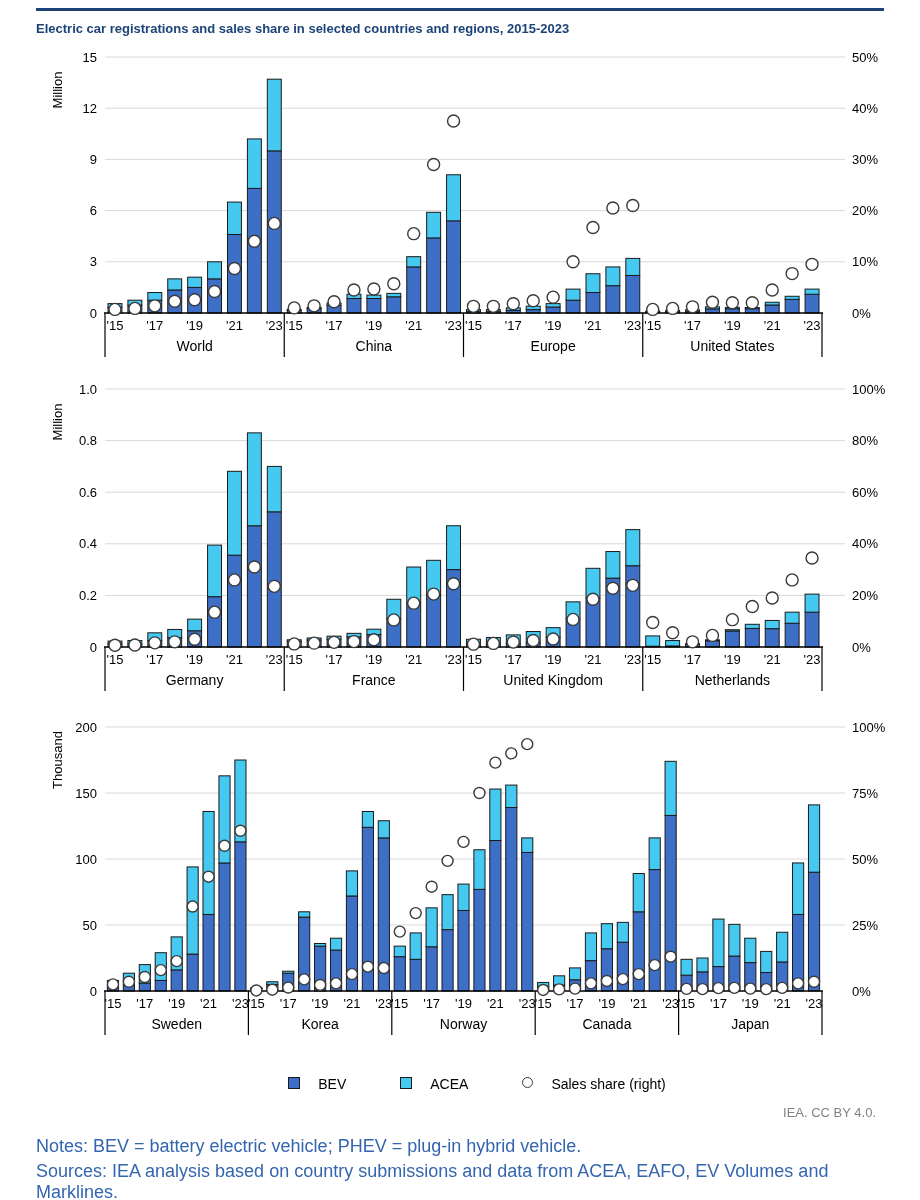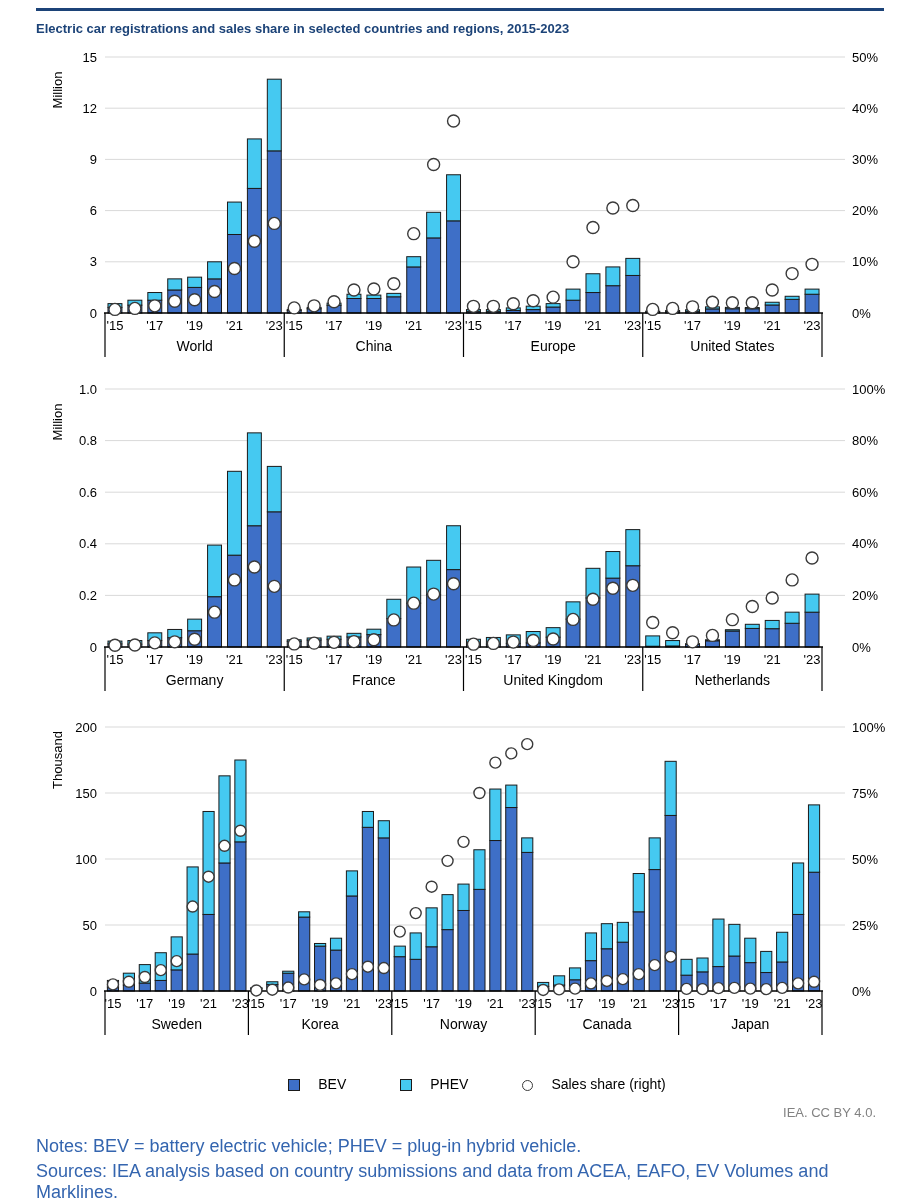--- a/index.html
+++ b/index.html
@@ -3,21 +3,21 @@
 <meta charset="utf-8">
 <style>
   html,body{margin:0;padding:0;background:#fff;}
   body{width:920px;font-family:"Liberation Sans",sans-serif;}
   .toprule{height:3px;margin:8px 36px 0 36px;background:var(--title,#1c4378);}
   h1{font-size:13px;line-height:1.15;margin:11px 36px 6px 36px;color:var(--title,#1c4378);font-weight:bold;}
   .panel{line-height:0;}
   svg{display:block;}
   svg text{font-family:"Liberation Sans",sans-serif;fill:#000;}
   .legend{display:flex;justify-content:center;align-items:center;gap:20px;margin:20px 0 14px 0;font-size:14px;color:#000;line-height:1;}
-  .legend-item{display:flex;align-items:flex-end;gap:18px;padding-left:34px;}
+  .legend-item{display:flex;align-items:flex-start;gap:18px;padding-left:34px;}
   .swatch{width:10px;height:10px;border:1.5px solid #1a1a1a;display:inline-block;}
   .dotswatch{width:9px;height:9px;border:1.5px solid #3a3a3a;border-radius:50%;background:#fff;display:inline-block;}
   .credit{text-align:right;margin:0 44px 16px 0;font-size:13px;color:var(--credit,#808080);}
   .note{margin:4px 36px;font-size:18px;color:var(--note,#3465af);}
   .note:last-child{margin-bottom:8px;}
 </style>
 </head>
 <body>
 
 <div class="toprule"></div>
@@ -559,21 +559,21 @@
     </svg>
   </div>
 
 <div class="legend">
   <span class="legend-item">
     <span class="swatch" style="background: rgb(62, 111, 199);"></span>
     <span>BEV</span>
   </span>
   <span class="legend-item">
     <span class="swatch" style="background: rgb(69, 201, 241);"></span>
-    <span>PHEV</span>
+    <span>ACEA</span>
   </span>
   <span class="legend-item">
     <span class="dotswatch"></span>
     <span>Sales share (right)</span>
   </span>
 </div>
 
 <div class="credit">IEA. CC BY 4.0.</div>
 <div class="note">Notes: BEV = battery electric vehicle; PHEV = plug-in hybrid vehicle.</div>
 <div class="note">Sources: IEA analysis based on country submissions and data from ACEA, EAFO, EV Volumes and Marklines.</div>

